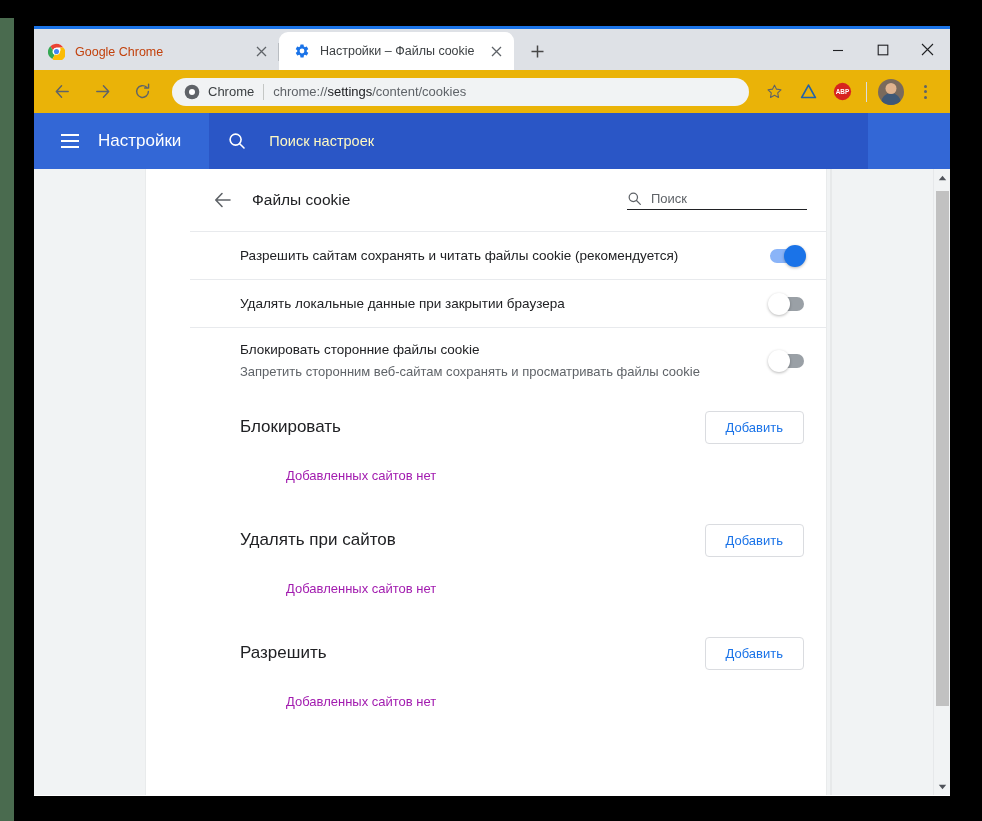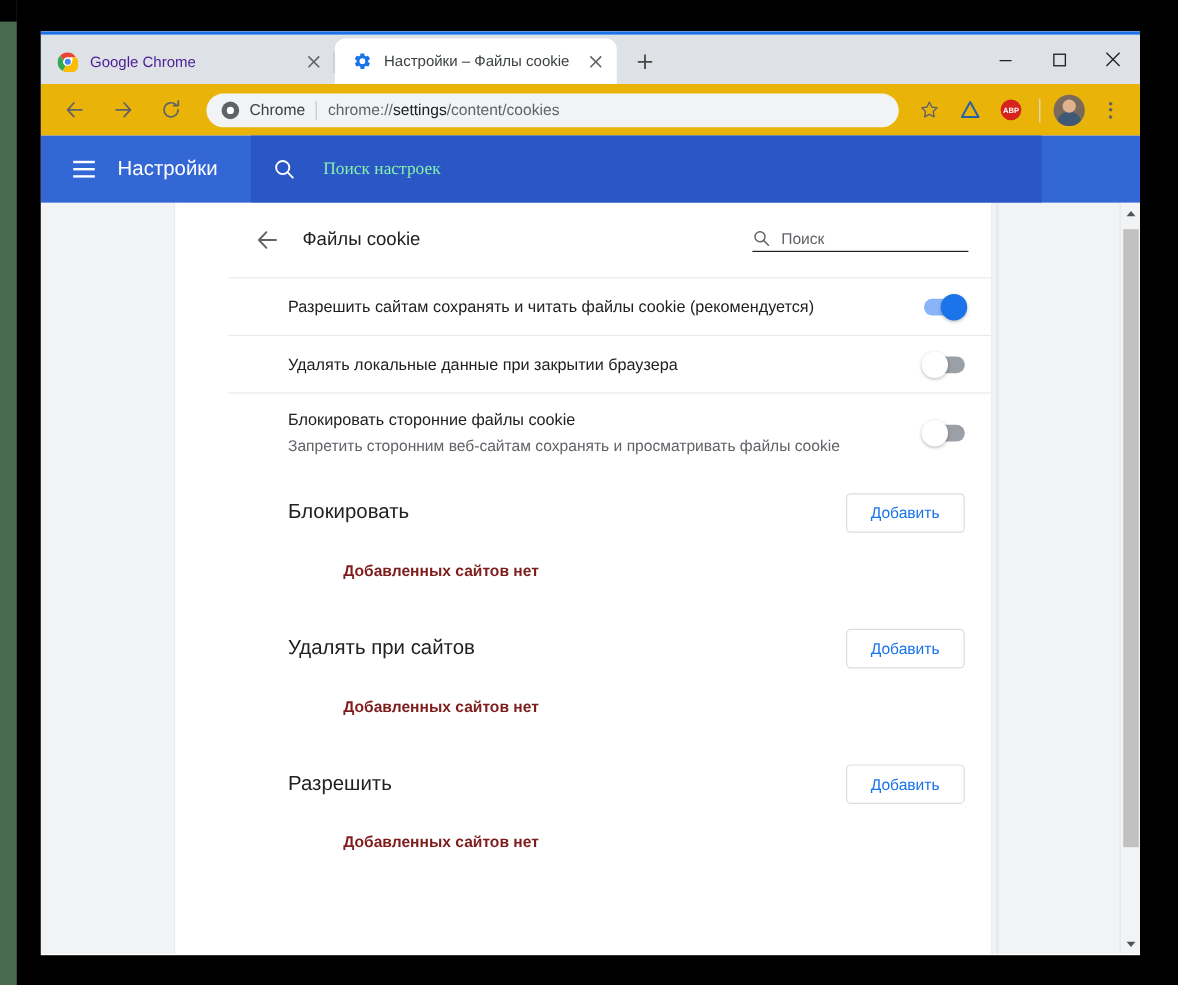--- a/index.html
+++ b/index.html
@@ -62,21 +62,21 @@
     display: flex; align-items: center; justify-content: center;
   }
   .tab-title {
     font-size: 12.5px;
     color: #3c4043;
     white-space: nowrap;
     overflow: hidden;
     text-overflow: ellipsis;
     flex: 1;
   }
-  .tab-inactive .tab-title { color: #4c1d95; }
+  .tab-inactive .tab-title { color: #c2410c; }
   .tab-close {
     width: 20px; height: 20px; flex: none;
     display: flex; align-items: center; justify-content: center;
     color: #5f6368;
     margin-left: 4px;
   }
   .tab-sep {
     position: absolute; right: 0; top: 10px;
     width: 1px; height: 18px; background: #b9bdc2;
   }
@@ -182,21 +182,21 @@
   .settings-search {
     flex: 1;
     height: 56px;
     background: #2a56c6;
     display: flex; align-items: center;
     padding-left: 18px;
     margin-right: 82px;
   }
   .settings-search .mag { width: 20px; height: 20px; flex: none; margin-right: 22px; }
   .settings-search-ph {
-    font-size: 14.5px; color: #86efac; font-family: Liberation Serif, serif;
+    font-size: 14.5px; color: #fef9c3;
   }
 
   
   .content {
     position: relative;
     height: 626px;
     background: #f1f3f4;
     overflow: hidden;
   }
   .card {
@@ -276,23 +276,22 @@
     color: #1a73e8;
     background: #ffffff;
     border: 1px solid #dadce0;
     border-radius: 4px;
     padding: 8px 20px;
     cursor: pointer;
     font-family: inherit;
     white-space: nowrap;
   }
   .empty-note {
-    font-size: 13px; color: #7f1d1d;
+    font-size: 13px; color: #a21caf;
     padding: 8px 0 24px 46px;
-    font-weight: bold;
   }
 
   
   .scrollbar {
     position: absolute; right: 0; top: 0;
     width: 17px; height: 626px;
     background: #f1f3f4;
     border-left: 1px solid #e6e8ea;
   }
   .sb-arrow {

